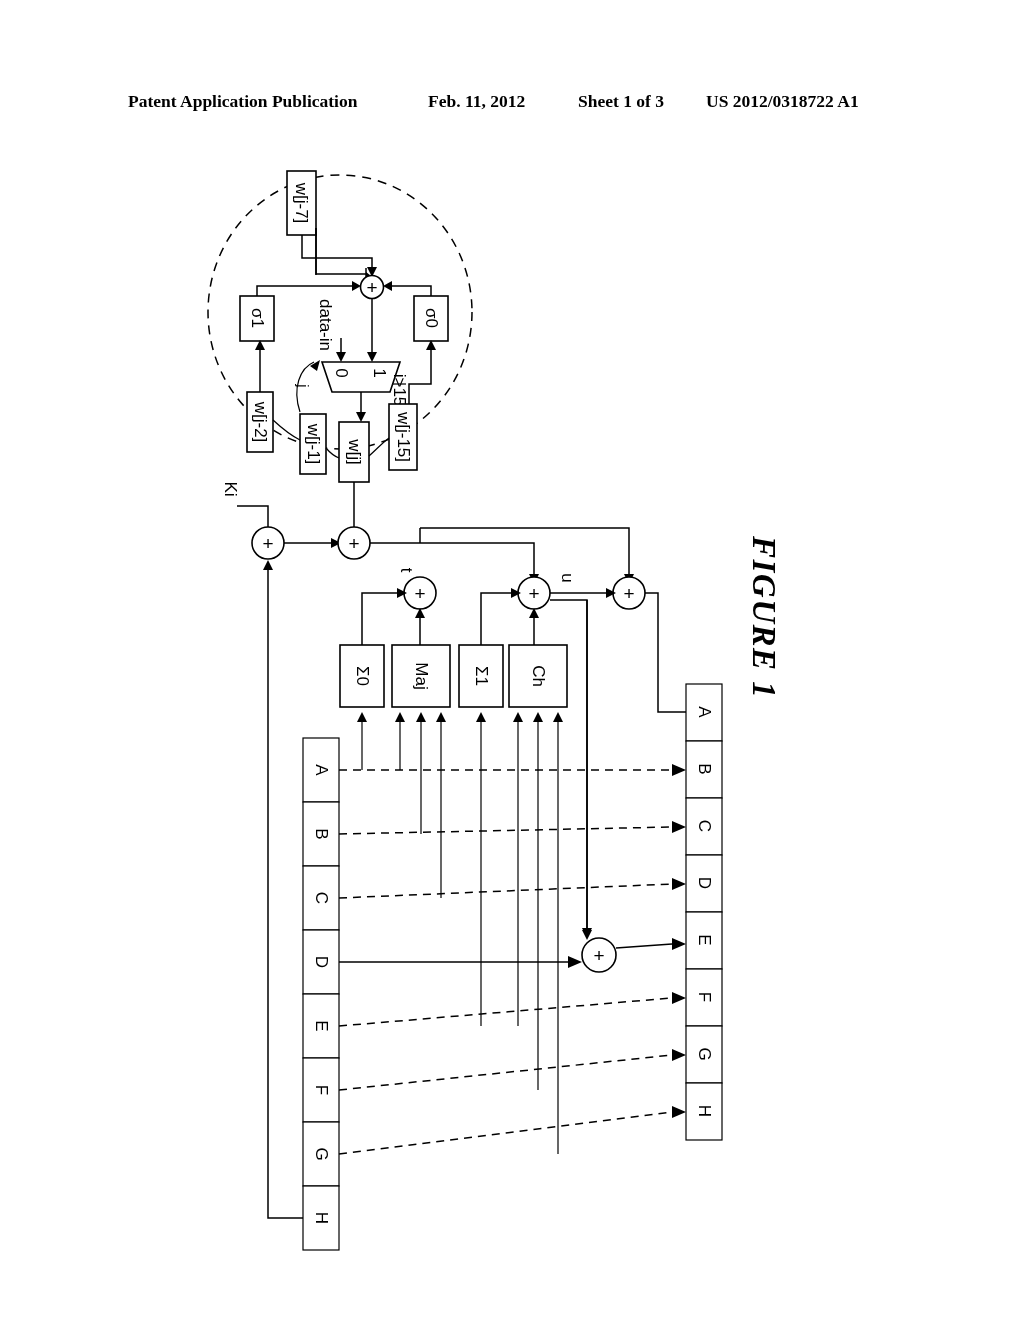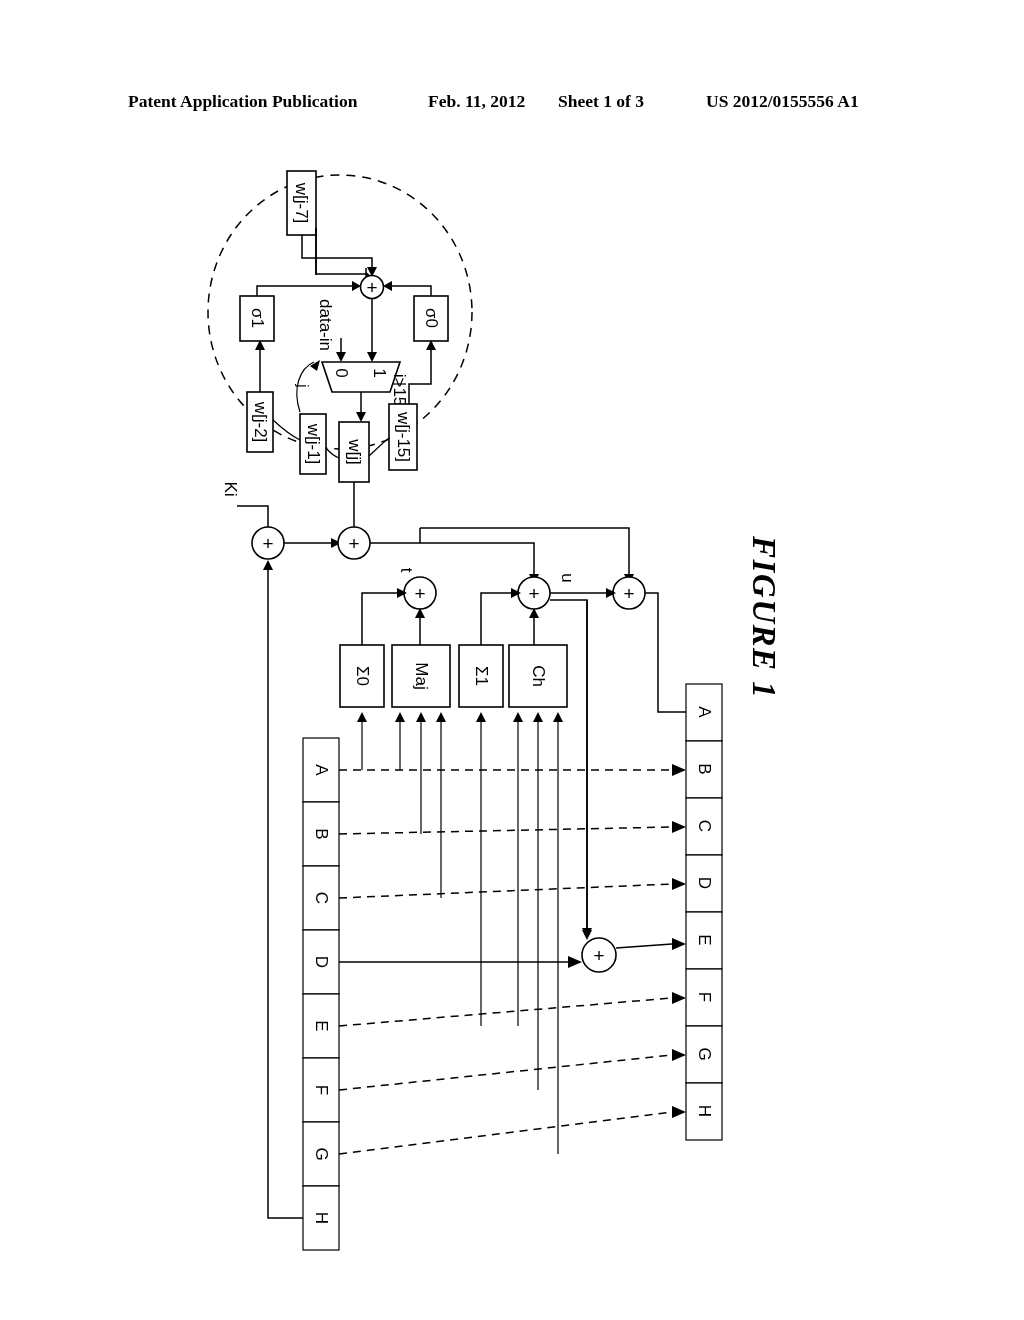--- a/index.html
+++ b/index.html
@@ -30,21 +30,21 @@
     display: flex;
     align-items: center;
     font-family: "Liberation Serif", serif;
     font-weight: bold;
     font-size: 17.5px;
     color: #000;
     letter-spacing: 0px;
   }
   #hdr-left { position: absolute; left: 128px; white-space: nowrap; }
   #hdr-date { position: absolute; left: 428px; white-space: nowrap; }
-  #hdr-sheet { position: absolute; left: 558px; white-space: nowrap; text-align: center; }
+  #hdr-sheet { position: absolute; left: 578px; white-space: nowrap; text-align: center; }
   #hdr-num  { position: absolute; left: 706px; white-space: nowrap; }
 
   
   #fig-caption {
     position: absolute;
     left: 744px;
     top: 536px;
     width: 230px;
     height: 40px;
     transform: rotate(90deg);
@@ -91,21 +91,21 @@
 </style>
 </head>
 <body>
 
 <div id="page">
 
   <div id="pub-header">
     <span id="hdr-left">Patent Application Publication</span>
     <span id="hdr-date">Feb. 11, 2012</span>
     <span id="hdr-sheet">Sheet 1 of 3</span>
-    <span id="hdr-num">US 2012/0155556 A1</span>
+    <span id="hdr-num">US 2012/0318722 A1</span>
   </div>
 
   <div id="fig-caption">FIGURE 1</div>
 
   <svg id="diagram" width="1024" height="1320" viewBox="0 0 1024 1320" style="position:absolute;left:0;top:0;">
 
     <ellipse cx="340" cy="312" rx="132" ry="137" class="dash"></ellipse>
 
     <g>
       <rect x="287" y="171" width="29" height="64" class="bx"></rect>

